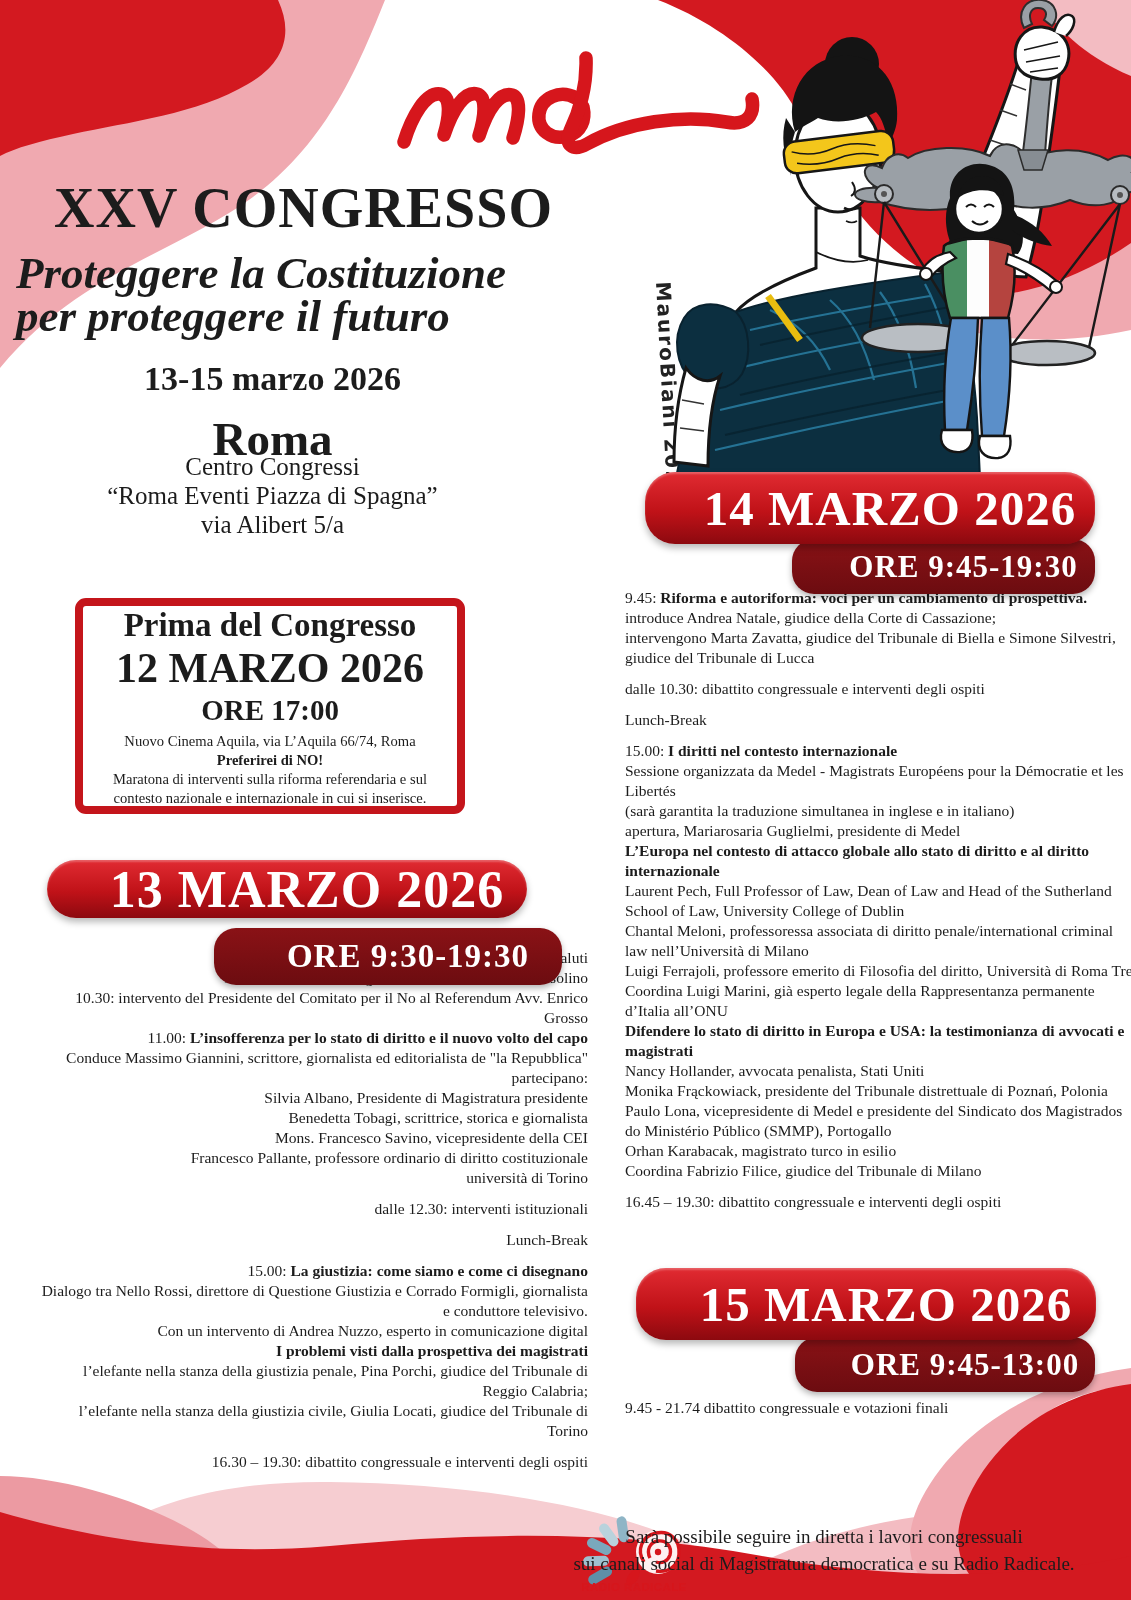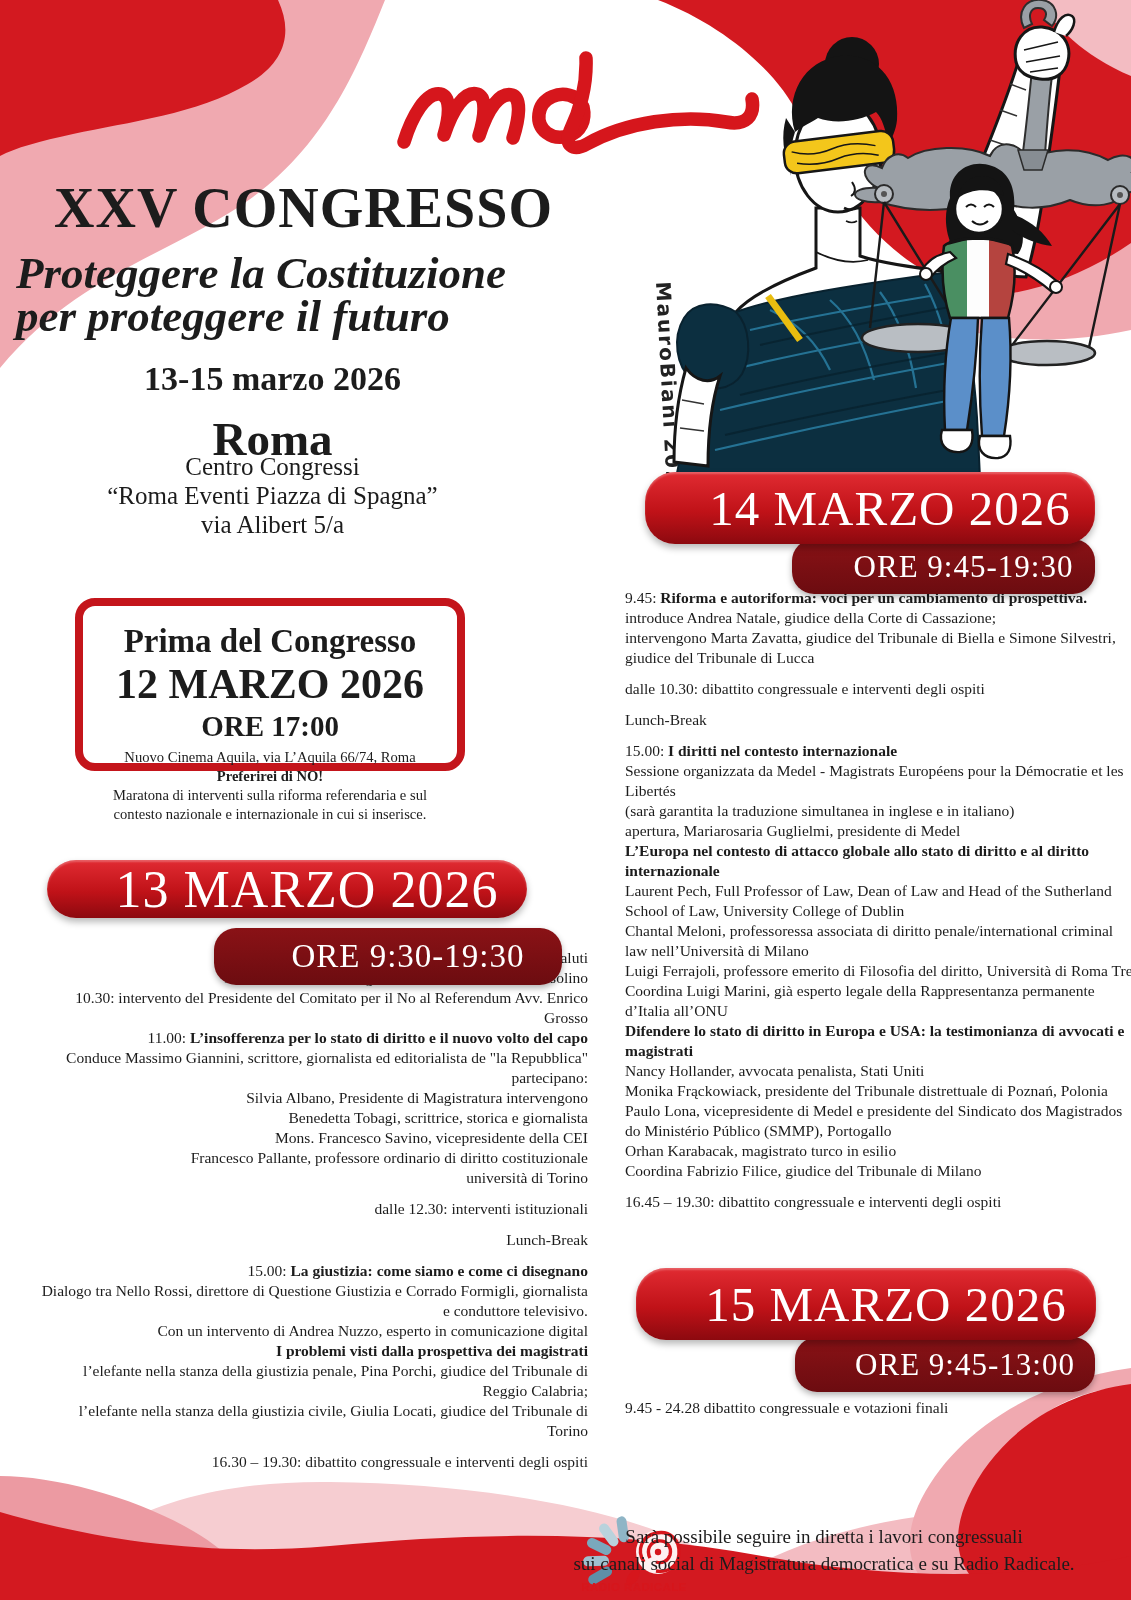--- a/index.html
+++ b/index.html
@@ -15,32 +15,32 @@
   
   .congress-title{left:54px;top:176px;font-size:56px;font-weight:700;letter-spacing:1px;z-index:2;}
   .subtitle{left:16px;font-size:45px;font-weight:700;font-style:italic;letter-spacing:0;z-index:2;}
   .sub1{top:247px;} .sub2{top:290px;}
   .dates-line{left:0;top:360px;width:545px;text-align:center;font-size:34px;font-weight:700;z-index:2;}
   .city-line{left:0;top:412px;width:545px;text-align:center;font-size:47px;font-weight:700;z-index:2;}
   .venue-lines{left:0;top:452px;width:545px;text-align:center;font-size:25px;line-height:29px;z-index:2;}
 
   
   .pre-box{
-    left:75px;top:598px;width:390px;height:173px;border:8px solid #c4151b;border-radius:20px;
-    background:#fff;text-align:center;padding-top:16px;z-index:2;
+    left:75px;top:598px;width:390px;height:216px;border:8px solid #c4151b;border-radius:11px;
+    background:#fff;text-align:center;padding-top:0;z-index:2;
   }
   .pre-title{font-size:33px;font-weight:700;line-height:38px;}
   .pre-date{font-size:42px;font-weight:700;line-height:48px;}
   .pre-time{font-size:29px;font-weight:700;line-height:36px;}
   .pre-box .prog-rich{margin-top:4px;padding:0 18px;font-size:14.6px;line-height:19px;}
   .pre-box .pline{min-height:19px;}
 
   
   .banner{
-    color:#fff;font-weight:400;display:flex;align-items:center;justify-content:center;
+    color:#fff;font-weight:700;display:flex;align-items:center;justify-content:center;
     background:linear-gradient(180deg,#e12b32 0%,#c01218 55%,#8c090f 100%);
     border-radius:30px;z-index:4;letter-spacing:1px;
     box-shadow:0 4px 7px rgba(0,0,0,.28), inset 0 2px 2px rgba(255,255,255,.25);
     font-size:52px;
     padding-left:40px;
   }
   .ore{
     background:linear-gradient(180deg,#8a1216 0%,#6c0c10 100%);
     border-radius:22px;z-index:3;font-size:33px;
     box-shadow:0 3px 6px rgba(0,0,0,.3);
@@ -218,21 +218,21 @@
 
   <div class="abs banner b13">13 MARZO 2026</div>
   <div class="abs banner ore o13">ORE 9:30-19:30</div>
   <div class="abs prog p13">
       <div class="pline"><span class="">9.30: saluti</span></div>
       <div class="pline"><span class="">10.00: relazione del Segretario Generale </span><span class="seg-i">Stefano Musolino</span></div>
       <div class="pline"><span class="">10.30: intervento del Presidente del Comitato per il No al Referendum </span><span class="seg-i">Avv. Enrico Grosso</span></div>
       <div class="pline"><span class="">11.00: </span><span class="seg-b">L’insofferenza per lo stato di diritto e il nuovo volto del capo</span></div>
       <div class="pline"><span class="">Conduce </span><span class="seg-i">Massimo Giannini</span><span class="">, scrittore, giornalista ed editorialista de "la Repubblica"</span></div>
       <div class="pline"><span class="">partecipano:</span></div>
-      <div class="pline"><span class="seg-i">Silvia Albano</span><span class="">, Presidente di Magistratura intervengono</span></div>
+      <div class="pline"><span class="seg-i">Silvia Albano</span><span class="">, Presidente di Magistratura presidente</span></div>
       <div class="pline"><span class="seg-i">Benedetta Tobagi</span><span class="">, scrittrice, storica e giornalista</span></div>
       <div class="pline"><span class="seg-i">Mons. Francesco Savino</span><span class="">, vicepresidente della CEI</span></div>
       <div class="pline"><span class="seg-i">Francesco Pallante</span><span class="">, professore ordinario di diritto costituzionale</span></div>
       <div class="pline"><span class="">università di Torino</span></div>
       <div class="pgap"></div>
       <div class="pline"><span class="">dalle 12.30: interventi istituzionali</span></div>
       <div class="pgap"></div>
       <div class="pline"><span class="">Lunch-Break</span></div>
       <div class="pgap"></div>
       <div class="pline"><span class="">15.00: </span><span class="seg-b">La giustizia: come siamo e come ci disegnano</span></div>
@@ -271,21 +271,21 @@
       <div class="pline"><span class="seg-i">Paulo Lona</span><span class="">, vicepresidente di Medel e presidente del Sindicato dos Magistrados do Ministério Público (SMMP), Portogallo</span></div>
       <div class="pline"><span class="seg-i">Orhan Karabacak</span><span class="">, magistrato turco in esilio</span></div>
       <div class="pline"><span class="">Coordina </span><span class="seg-i">Fabrizio Filice</span><span class="">, giudice del Tribunale di Milano</span></div>
       <div class="pgap"></div>
       <div class="pline"><span class="">16.45 – 19.30: dibattito congressuale e interventi degli ospiti</span></div>
     </div>
 
   <div class="abs banner b15">15 MARZO 2026</div>
   <div class="abs banner ore o15">ORE 9:45-13:00</div>
   <div class="abs prog p15">
-      <div class="pline"><span class="">9.45 - 24.28 dibattito congressuale e votazioni finali</span></div>
+      <div class="pline"><span class="">9.45 - 21.74 dibattito congressuale e votazioni finali</span></div>
     </div>
 
   <svg class="abs" style="left:572px;top:1510px;width:135px;height:88px;z-index:5" viewBox="0 0 135 88">
     <g transform="translate(55,50)">
       <g>
         <rect x="-5" y="-44" width="10" height="26" rx="5" fill="#8fb5c6" transform="rotate(-8)"></rect>
         <rect x="-5" y="-44" width="10" height="26" rx="5" fill="#b9d2dc" transform="rotate(-36)"></rect>
         <rect x="-5" y="-44" width="10" height="26" rx="5" fill="#7aa8bc" transform="rotate(-64)"></rect>
         <rect x="-5" y="-44" width="10" height="26" rx="5" fill="#9fc0cf" transform="rotate(-92)"></rect>
         <rect x="-5" y="-44" width="10" height="26" rx="5" fill="#5f8fa8" transform="rotate(-120)"></rect>

